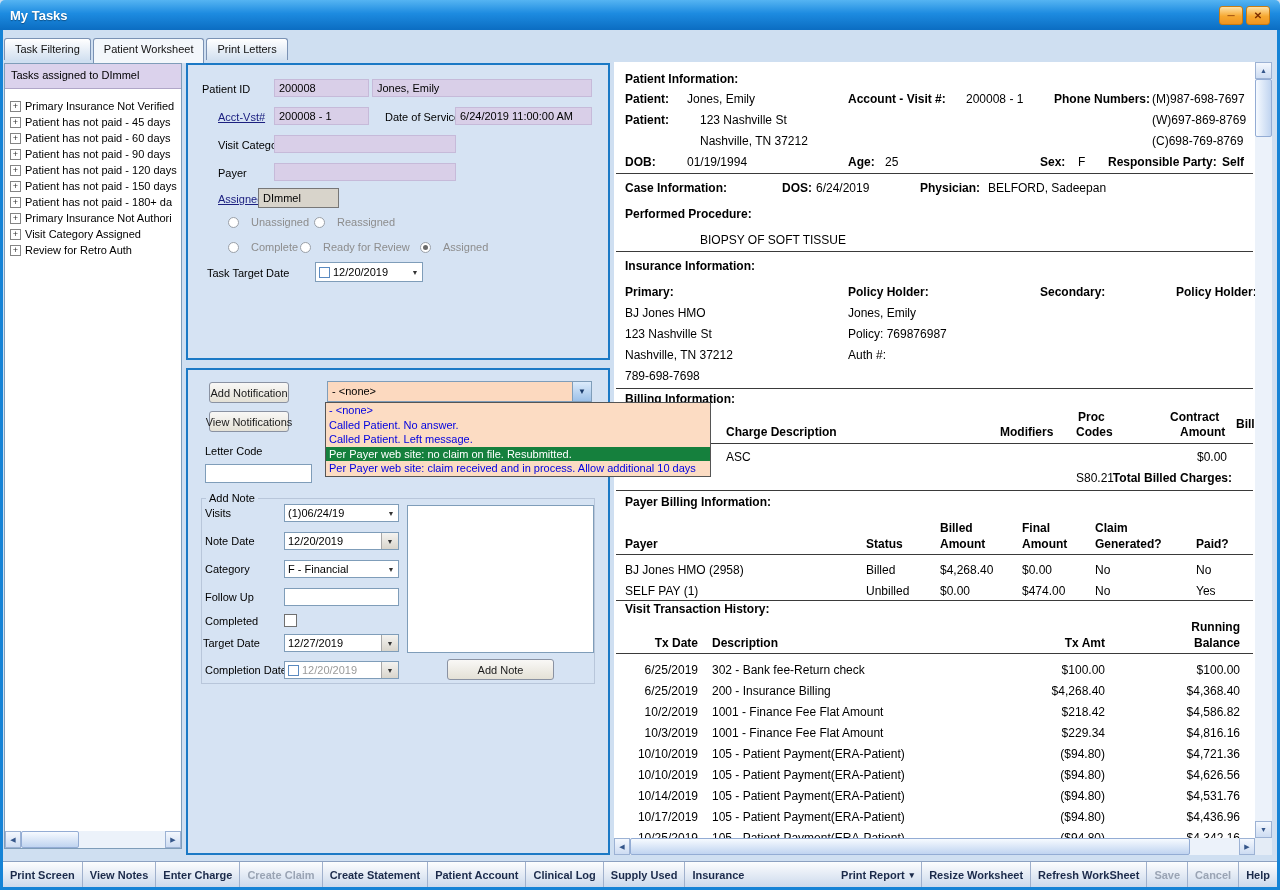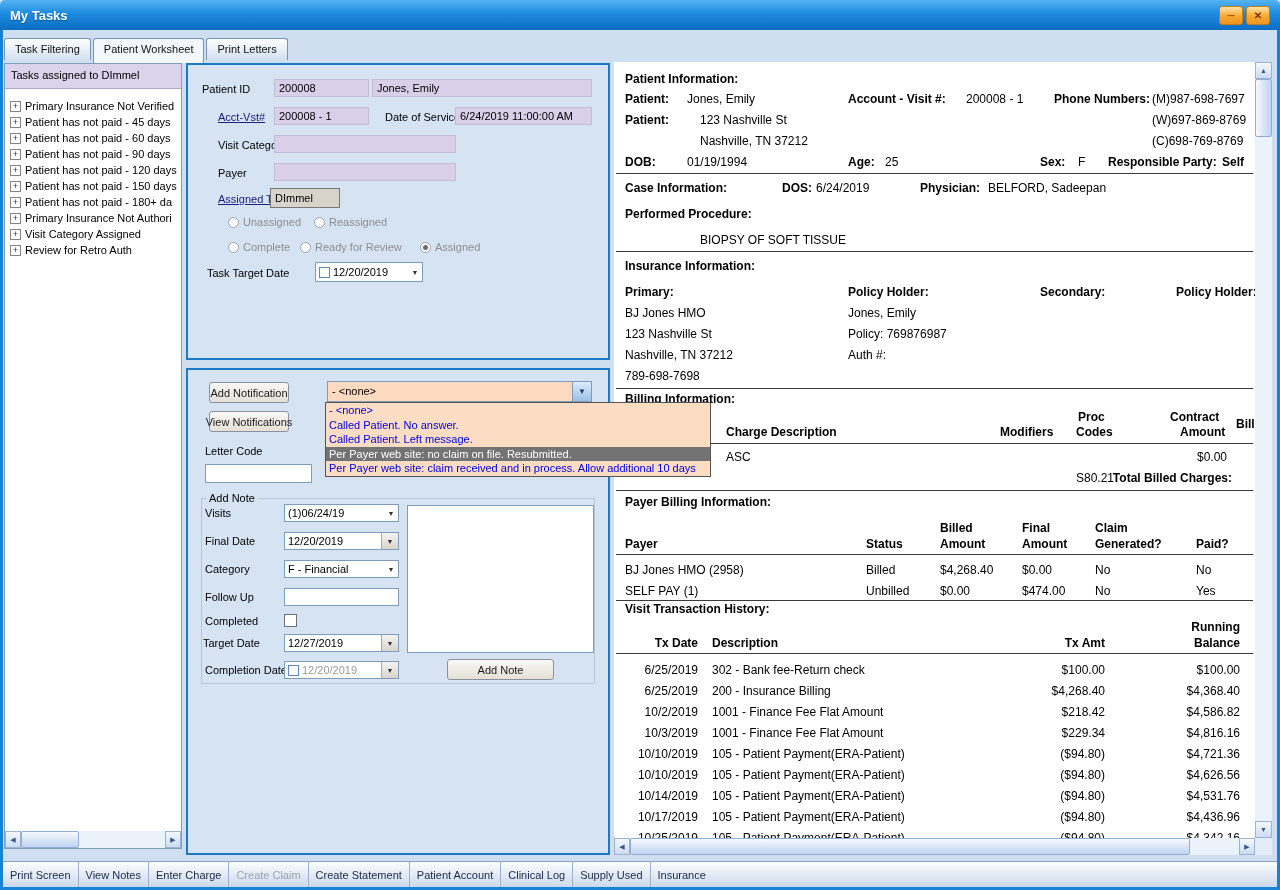--- a/index.html
+++ b/index.html
@@ -46,21 +46,21 @@
   
   .panel{position:absolute;background:#d6e3f3;border:2px solid #1b79c5;box-sizing:border-box}
   .lbl{position:absolute;font-size:11px;color:#000;white-space:nowrap}
   .link{position:absolute;font-size:11px;color:#1c2080;text-decoration:underline;white-space:nowrap;cursor:pointer}
   .field{position:absolute;background:#d9cfe8;border:1px solid #c6bad9;height:18px;
     font-size:11px;padding:2px 4px;box-sizing:border-box;white-space:nowrap;overflow:hidden}
   .input{position:absolute;background:#fff;border:1px solid #7f9db9;height:19px;
     font-size:11px;padding:2px 3px;box-sizing:border-box}
   .assigned-box{position:absolute;background:#d8d4cb;border:1px solid #777;height:20px;
     font-size:11px;padding:3px 4px;box-sizing:border-box}
-  .radio{position:absolute;display:flex;align-items:center;gap:4px;font-size:11px;color:#8d8d8d;white-space:nowrap}
+  .radio{position:absolute;display:flex;align-items:center;gap:12px;font-size:11px;color:#8d8d8d;white-space:nowrap}
   .radio .circ{width:11px;height:11px;border-radius:50%;border:1px solid #9aa0a8;background:#fff;position:relative;box-sizing:border-box}
   .radio.checked .circ::after{content:"";position:absolute;left:2px;top:2px;width:5px;height:5px;border-radius:50%;background:#6b6b6b}
   .btn{position:absolute;background:linear-gradient(#f9f8f6,#e4e1d6);border:1px solid #8a92a2;
     border-radius:3px;font-size:11px;color:#1a1a1a;display:flex;align-items:center;justify-content:center;
     box-sizing:border-box;cursor:default;white-space:nowrap}
   .picker{position:absolute;display:flex;align-items:center;background:#fff;border:1px solid #7f9db9;
     box-sizing:border-box;font-size:11px;overflow:hidden}
   .picker .txt{flex:1;padding:0 3px;white-space:nowrap}
   .picker .txt.dim{color:#9a9a9a}
   .picker .pbtn{width:16px;align-self:stretch;background:linear-gradient(#f4f3f0,#d9d5cc);
@@ -74,21 +74,21 @@
   .notearea{position:absolute;background:#fff;border:1px solid #7f9db9;box-sizing:border-box}
 
   
   .combo-open{position:absolute;display:flex;background:#fcd9bf;border:1px solid #7f9db9;box-sizing:border-box}
   .combo-open .txt{flex:1;font-size:11px;padding:3px 4px;white-space:nowrap;overflow:hidden}
   .combo-open .dbtn{width:18px;background:linear-gradient(#dcebfb,#9cc0e8);border-left:1px solid #7f9db9;
     display:flex;align-items:center;justify-content:center;font-size:8px;color:#1a3a6a}
   .dd-list{position:absolute;background:#fcdcc3;border:1px solid #555;box-sizing:border-box;z-index:50}
   .dd-item{height:14.6px;line-height:14.6px;font-size:11px;color:#0000e0;padding-left:3px;
     white-space:nowrap;overflow:hidden;cursor:default}
-  .dd-item.selected{background:#737373;color:#fff}
+  .dd-item.selected{background:#15803d;color:#fff}
 
   
   .worksheet{position:absolute;left:614px;top:62px;width:658px;height:793px;background:#fff}
   .ws-content{position:absolute;left:0;top:0;width:641px;height:776px;overflow:hidden;background:#fff}
   .ws-content span{position:absolute;font-size:12px;white-space:nowrap;color:#000}
   .b{font-weight:bold}
   .hline{position:absolute;left:2px;width:637px;height:1px;background:#3a3a3a}
   .pb-rows,.tx-rows{position:absolute;left:0;width:641px}
   .pb-row,.tx-row{position:relative;height:21px}
   .pb-row span,.tx-row span{top:4px}
@@ -101,21 +101,21 @@
   .v-thumb{position:absolute;left:0;top:17px;width:17px;height:58px;background:linear-gradient(90deg,#f6faff,#c0d4f0);
     border:1px solid #93acd4;box-sizing:border-box;border-radius:2px}
   .ws-hscroll{position:absolute;left:0;top:776px;width:641px;height:17px;background:#ecf2fa;display:flex}
   .corner{position:absolute;left:641px;top:776px;width:17px;height:17px;background:#e4ecf6}
 
   
   .toolbar{position:absolute;left:3px;right:3px;bottom:3px;height:25px;display:flex;align-items:stretch;
     background:linear-gradient(#fcfdfe,#ccd9ec);border-top:1px solid #8ba0c0}
   .tb-group{display:flex;align-items:stretch}
   .tb-right{margin-left:auto}
-  .tb-item{display:flex;align-items:center;padding:0 7px;font-size:11px;font-weight:normal;color:#1b2a4a;white-space:nowrap;cursor:default}
+  .tb-item{display:flex;align-items:center;padding:0 7px;font-size:11px;font-weight:bold;color:#1b2a4a;white-space:nowrap;cursor:default}
   .tb-item + .tb-item{border-left:1px solid #9fb0cc}
   .tb-item.disabled{color:#9aa4b4}
   .tb-item.arrow::after{content:"▾";font-size:9px;margin-left:5px}
 </style>
 </head>
 <body>
 
 <div class="window">
 
   <div class="titlebar">
@@ -222,21 +222,21 @@
     <span class="lbl" style="left:197px;top:46px">Date of Service</span>
     <div class="field" style="left:267px;top:42px;width:137px">6/24/2019 11:00:00 AM</div>
 
     <span class="lbl" style="left:30px;top:74px">Visit Category</span>
     <div class="field" style="left:86px;top:70px;width:182px"></div>
 
     <span class="lbl" style="left:30px;top:102px">Payer</span>
     <div class="field" style="left:86px;top:98px;width:182px"></div>
 
     <span class="link" style="left:30px;top:128px">Assigned To</span>
-    <div class="assigned-box" style="left:82px;top:123px;width:70px">DImmel</div>
+    <div class="assigned-box" style="left:70px;top:123px;width:81px">DImmel</div>
 
     <div class="radio" style="left:40px;top:151px">
       <span class="circ"></span>
       <span>Unassigned</span>
     </div>
     <div class="radio" style="left:126px;top:151px">
       <span class="circ"></span>
       <span>Reassigned</span>
     </div>
     <div class="radio" style="left:40px;top:176px">
@@ -273,21 +273,21 @@
 
     <div class="groupbox" style="left:13px;top:128px;width:394px;height:186px"></div>
     <span class="group-label" style="left:18px;top:122px">Add Note</span>
 
     <span class="lbl" style="left:17px;top:137px">Visits</span>
     <div class="picker" style="left:96px;top:134px;width:115px;height:18px">
       <span class="txt">(1)06/24/19</span>
       <span class="arr">▼</span>
     </div>
 
-    <span class="lbl" style="left:17px;top:165px">Final Date</span>
+    <span class="lbl" style="left:17px;top:165px">Note Date</span>
     <div class="picker" style="left:96px;top:162px;width:115px;height:18px">
       <span class="txt">12/20/2019</span>
       <span class="pbtn">▼</span>
     </div>
 
     <span class="lbl" style="left:17px;top:193px">Category</span>
     <div class="picker" style="left:96px;top:190px;width:115px;height:18px">
       <span class="txt">F - Financial</span>
       <span class="arr">▼</span>
     </div>
@@ -528,15 +528,29 @@
         <span class="tb-item">Create Statement</span>
 
         <span class="tb-item">Patient Account</span>
 
         <span class="tb-item">Clinical Log</span>
 
         <span class="tb-item">Supply Used</span>
 
         <span class="tb-item">Insurance</span>
       </div>
+    <div class="tb-group tb-right">
+
+        <span class="tb-item arrow">Print Report</span>
+
+        <span class="tb-item">Resize Worksheet</span>
+
+        <span class="tb-item">Refresh WorkSheet</span>
+
+        <span class="tb-item disabled">Save</span>
+
+        <span class="tb-item disabled">Cancel</span>
+
+        <span class="tb-item">Help</span>
+      </div>
   </div>
 
 </div>
 
 </body></html>

